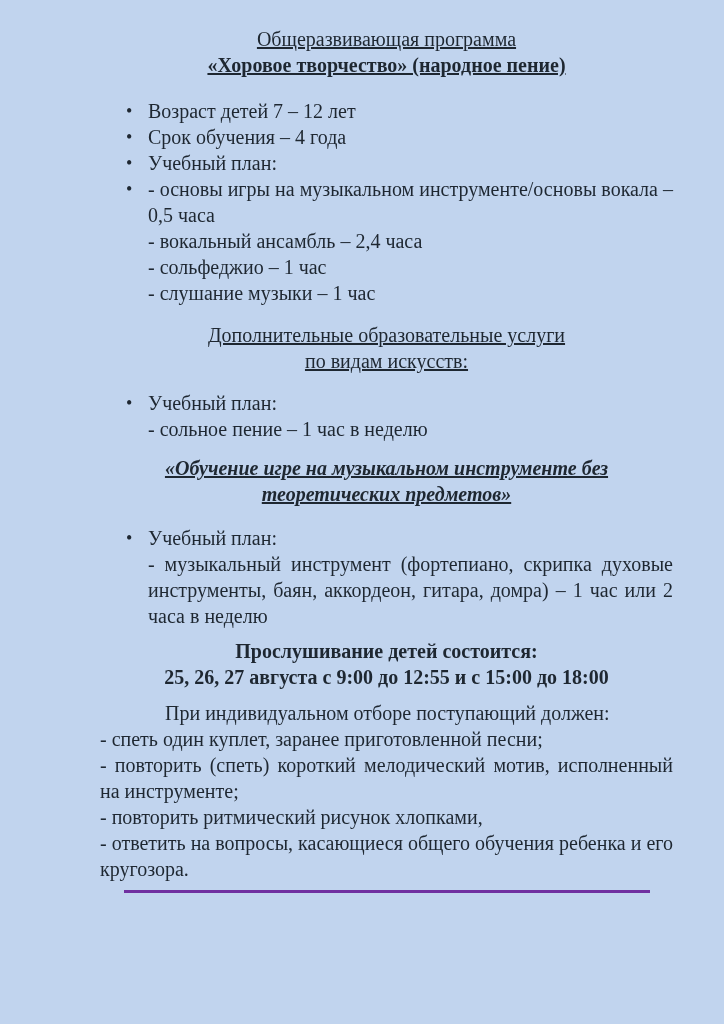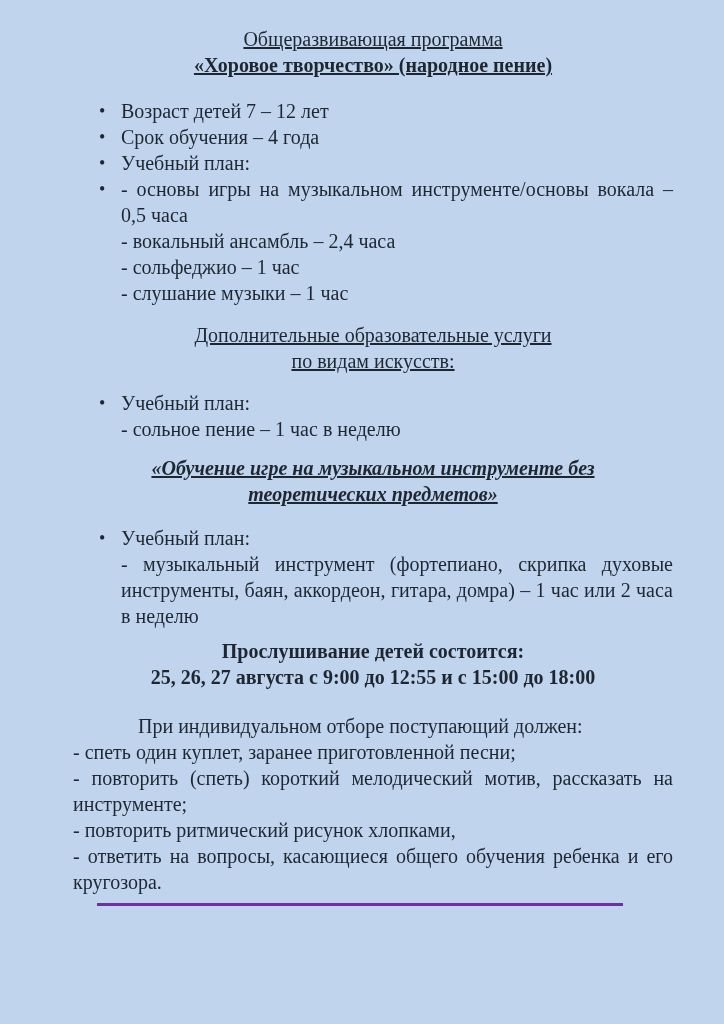--- a/index.html
+++ b/index.html
@@ -5,21 +5,21 @@
   html, body { margin: 0; padding: 0; }
   body {
     width: 724px; height: 1024px;
     font-family: "Liberation Serif", "DejaVu Serif", serif;
     font-size: 20px; line-height: 26px;
     background: #c1d4ee; color: #1e2731;
   }
   .page {
     box-sizing: border-box;
     width: 724px; height: 1024px;
-    padding: 26px 51px 0 73px;
+    padding: 26px 51px 0 100px;
     overflow: hidden;
   }
   .center { text-align: center; }
   .bold { font-weight: bold; }
   .u { text-decoration: underline; }
   .justify { text-align: justify; }
   .line { min-height: 26px; }
 
   .blist { list-style: none; margin: 0; padding: 0; }
   .blist > li { position: relative; padding-left: 48px; }
@@ -29,21 +29,21 @@
   }
 
   .title-block { margin-top: 0; }
   .program-list { margin-top: 20px; }
   .services-heading { margin-top: 16px; }
   .solo-heading { margin-top: 8px; }
   .solo-list { margin-top: 16px; }
   .instrument-heading { margin-top: 13px; font-style: italic; }
   .instrument-list { margin-top: 18px; }
   .audition-block { margin-top: 9px; }
-  .selection-block { margin-top: 23px; }
+  .selection-block { margin-top: 10px; }
   .selection-block .intro { text-indent: 65px; }
   .signature-line {
     margin: 8px 0 0 24px;
     width: 526px; height: 0;
     border-bottom: 3px solid #7030a0;
   }
 </style>
 </head>
 <body style="background: rgb(193, 212, 238);">
 
@@ -104,20 +104,20 @@
   </ul>
 
   <div class="audition-block center bold">
     <div class="line">Прослушивание детей состоится:</div>
     <div class="line">25, 26, 27 августа с 9:00 до 12:55 и с 15:00 до 18:00</div>
   </div>
 
   <div class="selection-block">
     <div class="line intro">При индивидуальном отборе поступающий должен:</div>
     <div class="justify">- спеть один куплет, заранее приготовленной песни;</div>
-    <div class="justify">- повторить (спеть) короткий мелодический мотив, рассказать на инструменте;</div>
+    <div class="justify">- повторить (спеть) короткий мелодический мотив, исполненный на инструменте;</div>
     <div class="justify">- повторить ритмический рисунок хлопками,</div>
     <div class="justify">- ответить на вопросы, касающиеся общего обучения ребенка и его кругозора.</div>
   </div>
 
   <div class="signature-line" style="border-bottom-color: rgb(112, 48, 160);"></div>
 
 </div>
 
 </body></html>

